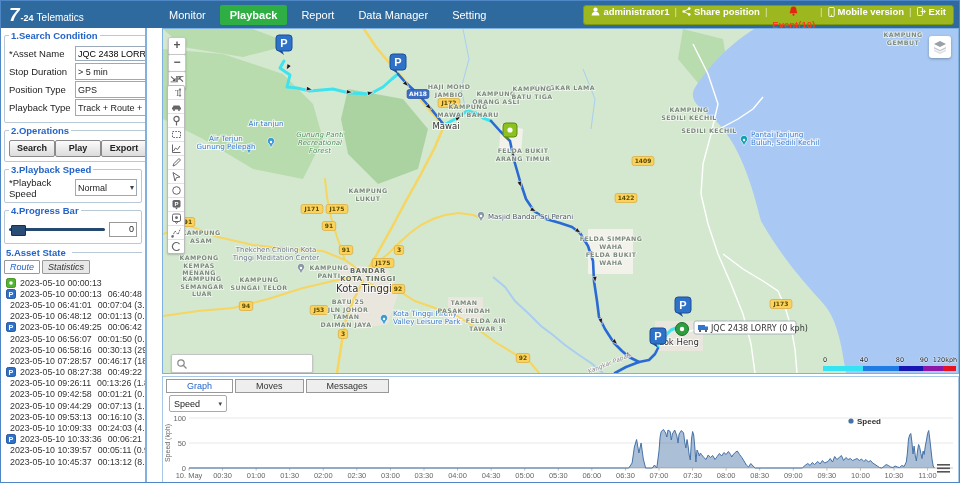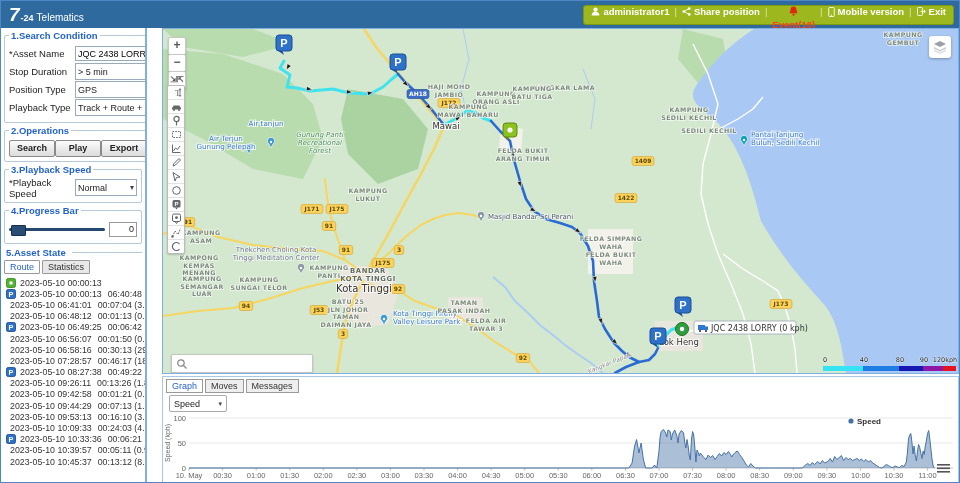--- a/index.html
+++ b/index.html
@@ -30,52 +30,59 @@
   .btnrow{display:flex;justify-content:space-between;margin-top:2px;}
   .btn{width:44px;height:15px;font-size:9px;font-weight:bold;color:#222;background:linear-gradient(#fbfbfb,#dcdcdc);border:1px solid #8a8a8a;border-radius:2px;text-align:center;line-height:14px;cursor:pointer;}
   .progress{display:flex;align-items:center;gap:4px;margin:4px 0 2px 0;}
   .ptrack{position:relative;flex:1;height:3px;background:#24486e;border-radius:2px;}
   .phandle{position:absolute;left:2px;top:-3px;width:13px;height:9px;background:#2a4d76;border:1px solid #16304e;border-radius:1px;cursor:pointer;}
   .pval{width:24px;height:13px;border:1px solid #999;font-size:9px;text-align:right;line-height:13px;padding-right:2px;color:#222;}
   .sec5{margin:3px 3px 0 3px;}
   .sec5-head{display:flex;align-items:center;gap:4px;}
   .sec5-head .line{flex:1;height:1px;background:#b9c8d6;}
   .tabs{display:flex;gap:2px;margin-top:2px;}
-  .tab{font-size:9px;padding:1px 5px;border:1px solid #999;background:#e8e8e8;color:#333;cursor:pointer;border-radius:1px;}
+  .tab{font-size:9px;padding:1px 5px;border:1px solid #999;background:#e8e8e8;color:#333;cursor:pointer;border-radius:1px;font-style:italic;}
   .tab.active{background:#fff;color:#2464c8;}
   .asset-list{margin-top:3px;}
   .arow{display:flex;align-items:center;height:11.2px;font-size:8.8px;color:#333;gap:4px;padding-left:2px;cursor:pointer;white-space:nowrap;}
   .arow .t2{margin-left:2px;}
   
   .map-wrap{position:absolute;left:161px;top:27px;width:797px;height:346px;border:1px solid #7fb0e0;box-sizing:border-box;overflow:hidden;background:#d4e8cf;}
   .mapbtn{position:absolute;width:16px;height:16px;background:#fff;border:1px solid #c8c8c8;border-radius:2px;box-shadow:0 1px 2px rgba(0,0,0,.25);font-size:12px;font-weight:bold;color:#555;text-align:center;line-height:14px;cursor:pointer;z-index:5;}
   .toolstrip{position:absolute;left:4px;top:56px;width:16px;background:#fff;border:1px solid #bbb;border-radius:2px;box-shadow:0 1px 2px rgba(0,0,0,.2);z-index:5;}
   .tool{height:13px;border-bottom:1px solid #e2e2e2;display:flex;align-items:center;justify-content:center;cursor:pointer;}
   .tool:last-child{border-bottom:none;}
   .searchbox{position:absolute;left:8px;top:325px;width:140px;height:17px;background:#fff;border:1px solid #c4c4c4;border-radius:2px;box-shadow:0 1px 2px rgba(0,0,0,.2);display:flex;align-items:center;z-index:5;}
   .searchbox input{border:none;outline:none;flex:1;font-size:9px;height:13px;min-width:0;font-family:"Liberation Sans",sans-serif;}
   .layersbtn{position:absolute;left:766px;top:7px;width:22px;height:22px;background:#fff;border-radius:3px;box-shadow:0 1px 3px rgba(0,0,0,.3);display:flex;align-items:center;justify-content:center;cursor:pointer;z-index:5;}
   
   .bottom{position:absolute;left:161px;top:375px;width:797px;height:107px;background:#fff;border:1px solid #a8c8e8;box-sizing:border-box;}
   .btabs{display:flex;gap:2px;padding:2px 0 0 3px;}
-  .btab{font-size:9px;padding:1px 5px;border:1px solid #999;background:#eee;color:#333;cursor:pointer;}
+  .btab{font-size:9px;padding:1px 20px;border:1px solid #999;background:#eee;color:#333;cursor:pointer;}
   .btab.active{background:#fff;color:#2464c8;}
   .speedbtn{margin:2px 0 0 6px;width:48px;height:15px;border:1px solid #aaa;background:#fff;font-size:9px;color:#222;display:flex;align-items:center;justify-content:space-between;padding:0 4px;cursor:pointer;border-radius:2px;}
 </style>
 </head>
 <body>
 
 <div class="app">
 
   <header class="topbar">
     <div class="brand">
       <span class="big7">7</span>
       <span class="sub">-24</span>
       <span class="word">Telematics</span>
     </div>
+    <nav class="menu" id="nav-menu">
+        <div class="menu-item">Monitor</div>
+        <div class="menu-item active">Playback</div>
+        <div class="menu-item">Report</div>
+        <div class="menu-item">Data Manager</div>
+        <div class="menu-item">Setting</div>
+      </nav>
     <div class="userbar">
       <span class="seg">
         <svg width="9" height="9" viewBox="0 0 10 10">
             <circle cx="5" cy="3" r="2.4" fill="#fff"></circle>
             <path d="M0.7 9.5 A4.3 4.3 0 0 1 9.3 9.5 Z" fill="#fff"></path>
           </svg>
         <span>administrator1</span>
       </span>
       <span class="sep">|</span>
       <span class="seg">

